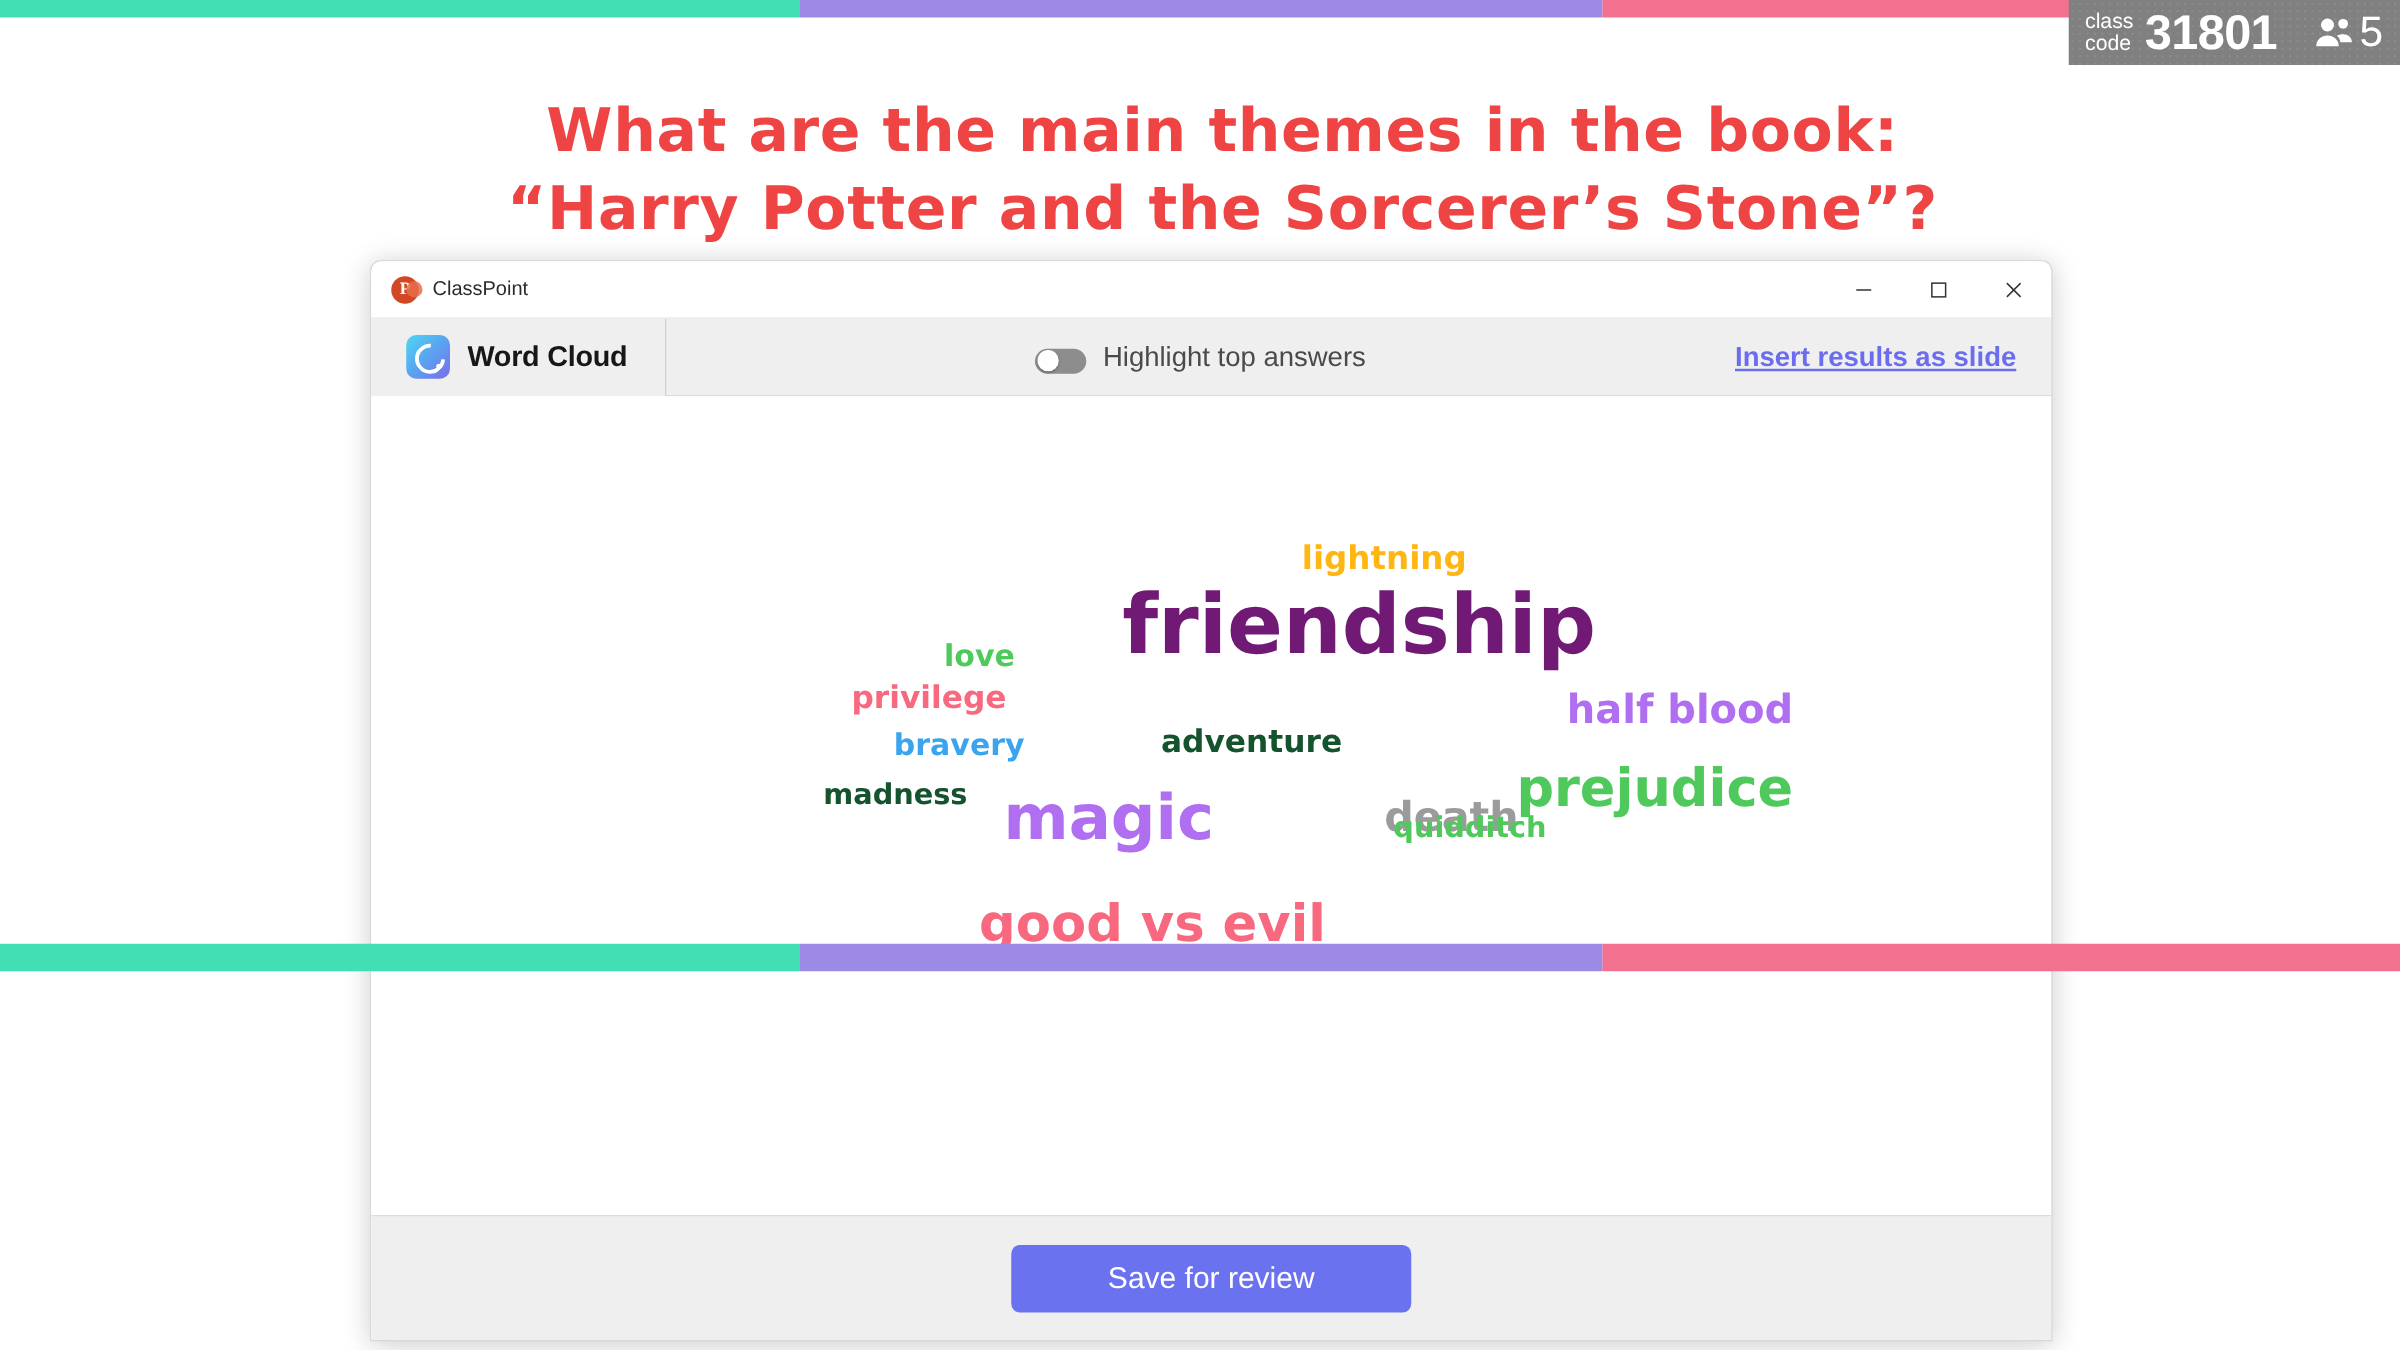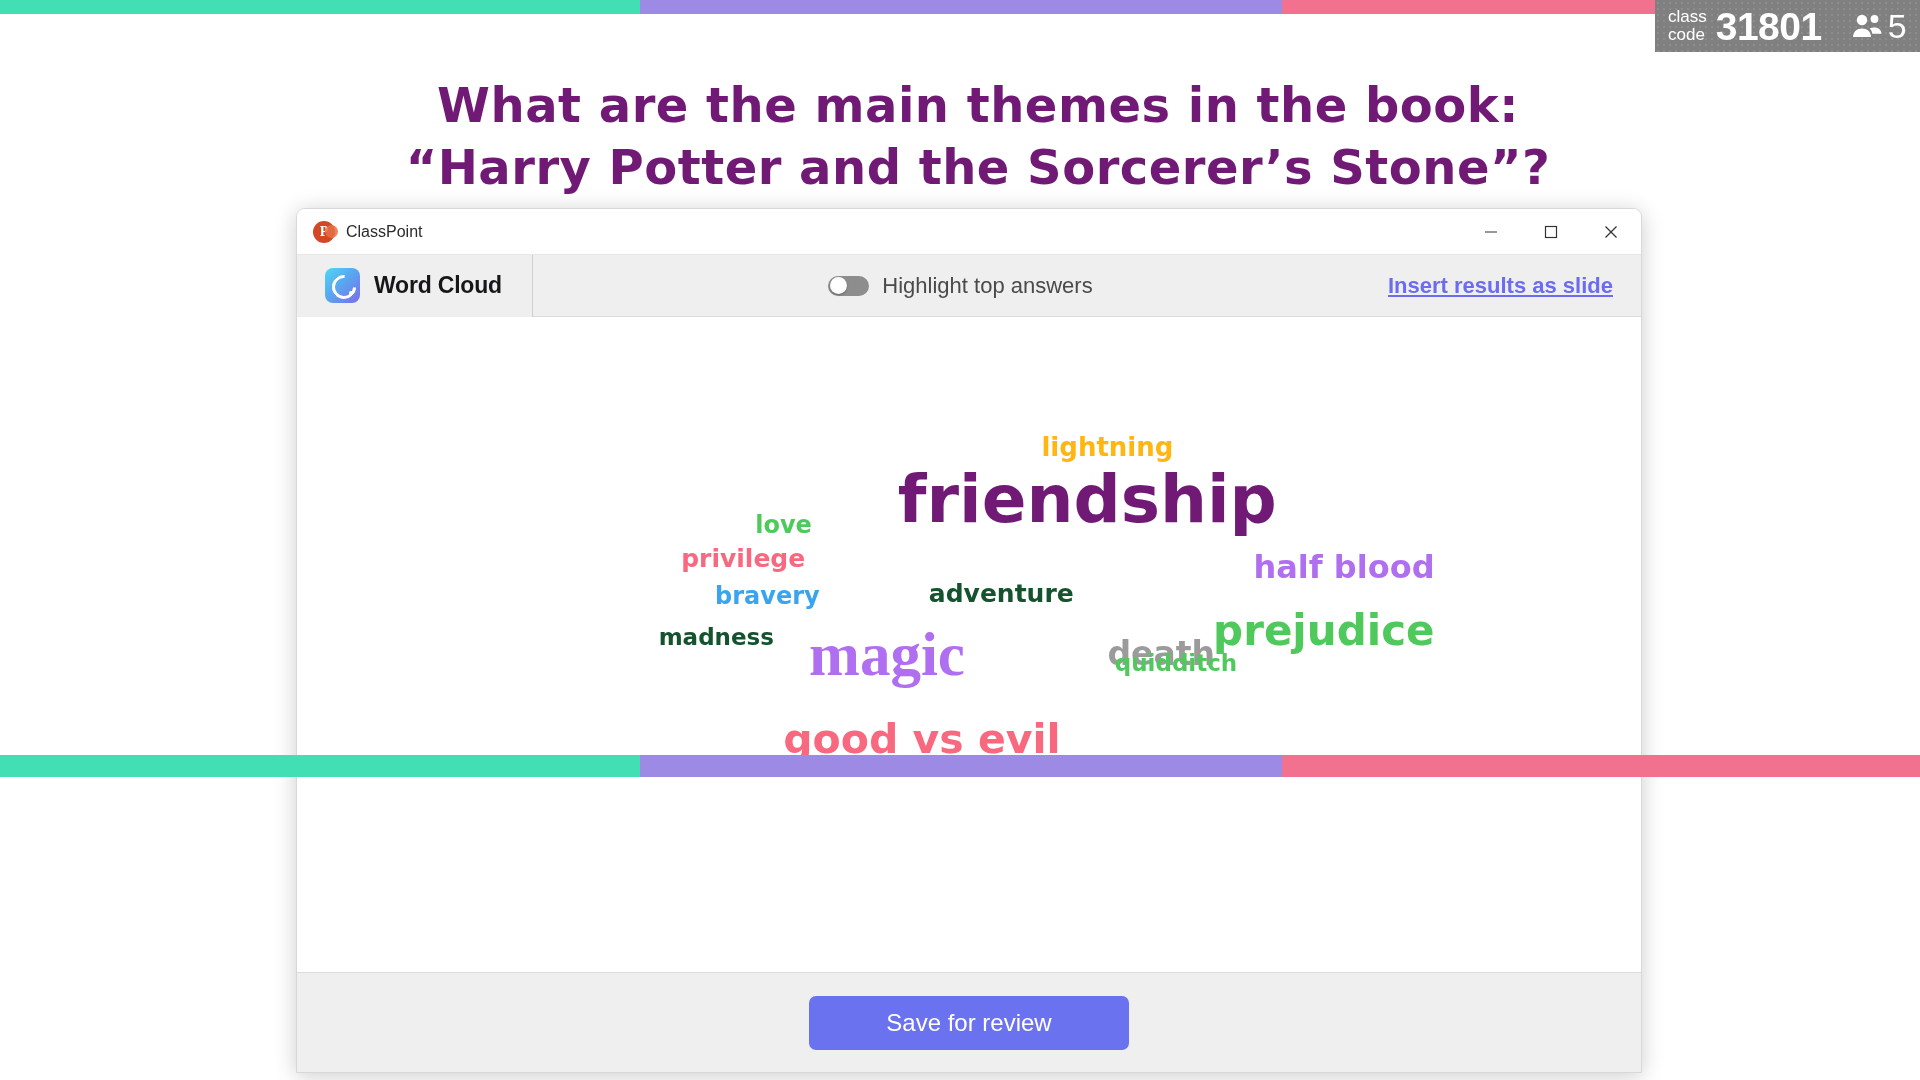--- a/index.html
+++ b/index.html
@@ -212,21 +212,21 @@
   #tool-left-label {
     font-size: 23px;
     font-weight: 700;
     color: #17171a;
     letter-spacing: -0.2px;
   }
 
   #tool-center {
     flex: 1;
     display: flex;
-    align-items: center;
+    align-items: flex-end;
     justify-content: center;
     gap: 13px;
   }
   .switch {
     width: 41px; height: 20px;
     border-radius: 11px;
     background: #8d8d8d;
     position: relative;
     flex: none;
   }
@@ -318,21 +318,21 @@
       <svg width="32" height="26" viewBox="0 0 32 26">
         <circle cx="11" cy="7" r="5.2" fill="#fff"></circle>
         <path d="M2 24c0-5.2 4-8.6 9-8.6s9 3.4 9 8.6z" fill="#fff"></path>
         <circle cx="23.5" cy="6" r="3.9" fill="#fff"></circle>
         <path d="M18.5 15.6c1.4-.8 3.1-1.2 5-1.2 4 0 7 2.6 7 6.4h-9.2c-.2-2.1-1.2-4-2.8-5.2z" fill="#fff"></path>
       </svg>
       <span class="cc-count">5</span>
     </div>
   </div>
 
-  <div id="question-title" style="color: #701a75; padding-left: 36px;">
+  <div id="question-title" style="color: #ef4444; padding-left: 36px;">
     <span class="tline">What are the main themes in the book:</span>
     <span class="tline">“Harry Potter and the Sorcerer’s Stone”?</span>
   </div>
 
   <div id="cp-window">
 
     <div id="cp-titlebar">
       <div id="ppt-icon">P</div>
       <div id="cp-title-text">ClassPoint</div>
       <div class="wincontrols">
@@ -365,21 +365,21 @@
           <div class="knob"></div>
         </div>
         <span id="toggle-label">Highlight top answers</span>
       </div>
       <a id="insert-results-link" href="#" style="color: rgb(107, 108, 240);">Insert results as slide</a>
     </div>
 
     <div id="cp-body">
       <div id="wordcloud">
           <span class="w" style="left: 58.8%; top: 28%; font-size: 66px; color: #701a75;">friendship</span>
-          <span class="w" style="left: 43.9%; top: 51.5%; font-size: 61px; color: rgb(176, 110, 240); font-family: Liberation Serif, serif;">magic</span>
+          <span class="w" style="left: 43.9%; top: 51.5%; font-size: 50px; color: rgb(176, 110, 240);">magic</span>
           <span class="w" style="left: 76.4%; top: 48%; font-size: 42px; color: rgb(79, 201, 92);">prejudice</span>
           <span class="w" style="left: 46.5%; top: 64.5%; font-size: 41px; color: rgb(248, 105, 127);">good vs evil</span>
           <span class="w" style="left: 77.9%; top: 38.1%; font-size: 32px; color: rgb(176, 110, 240);">half blood</span>
           <span class="w" style="left: 64.3%; top: 51.3%; font-size: 33px; color: rgb(155, 155, 155);">death</span>
           <span class="w" style="left: 60.3%; top: 19.9%; font-size: 26px; color: rgb(255, 182, 18);">lightning</span>
           <span class="w" style="left: 52.4%; top: 42.2%; font-size: 25px; color: #14532d;">adventure</span>
           <span class="w" style="left: 33.2%; top: 36.8%; font-size: 25px; color: rgb(248, 105, 127);">privilege</span>
           <span class="w" style="left: 35%; top: 42.6%; font-size: 24px; color: rgb(58, 164, 239);">bravery</span>
           <span class="w" style="left: 31.2%; top: 48.8%; font-size: 23px; color: #14532d;">madness</span>
           <span class="w" style="left: 65.4%; top: 52.9%; font-size: 23px; color: rgb(79, 201, 92);">quidditch</span>

